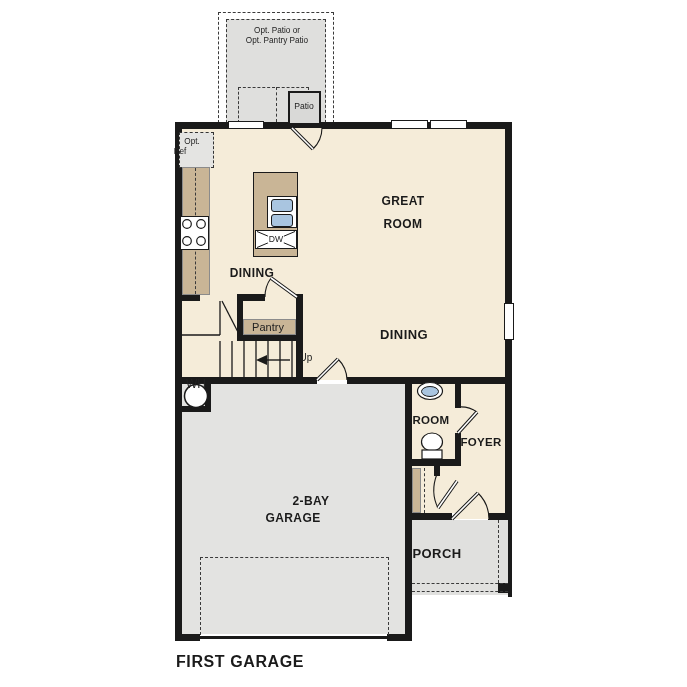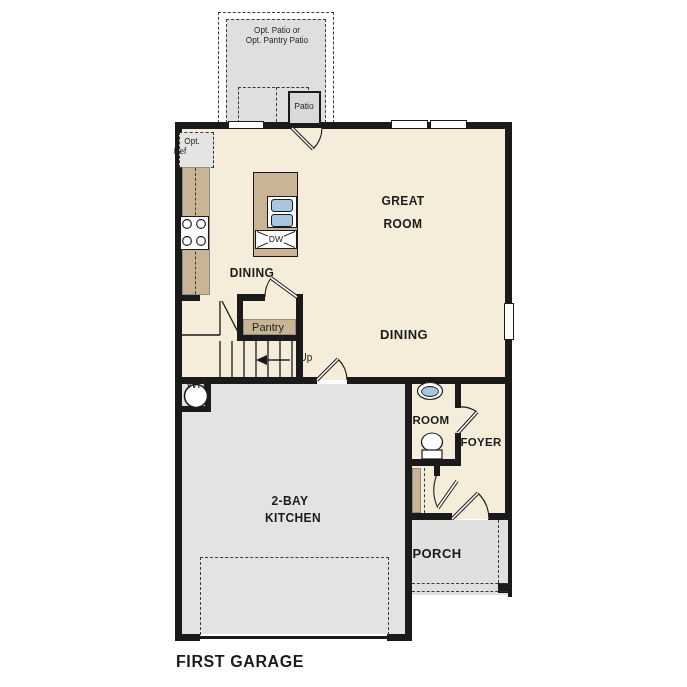--- a/index.html
+++ b/index.html
@@ -179,18 +179,18 @@
   <div class="lbl big" style="left:403px;top:201px;">GREAT</div>
   <div class="lbl big" style="left:403px;top:224px;">ROOM</div>
   <div class="lbl big" style="left:252px;top:273px;">DINING</div>
   <div class="lbl big" style="left:404px;top:334px;font-size:13px;">DINING</div>
   <div class="lbl sml" style="left:268px;top:327px;">Pantry</div>
   <div class="lbl sml" style="left:306px;top:358px;font-size:10px;">Up</div>
   <div class="lbl tiny" style="left:276px;top:239px;font-size:8.6px;background:#ffffff;padding:0 1px;">DW</div>
   <div class="lbl tiny" style="left:196px;top:384px;font-size:12px;">WH</div>
   <div class="lbl mid" style="left:431px;top:421px;">ROOM</div>
   <div class="lbl mid" style="left:481px;top:443px;">FOYER</div>
-  <div class="lbl big" style="left:290px;top:501px;">2-BAY</div>
-  <div class="lbl big" style="left:293px;top:518px;">KITCHEN</div>
+  <div class="lbl big" style="left:311px;top:501px;">2-BAY</div>
+  <div class="lbl big" style="left:293px;top:518px;">GARAGE</div>
   <div class="lbl big" style="left:437px;top:553px;font-size:13px;">PORCH</div>
   <div class="lbl" style="left:176px;top:654px;transform:none;font-weight:bold;font-size:16px;letter-spacing:.6px;">FIRST GARAGE</div>
 
 </div>
 
 </body></html>

